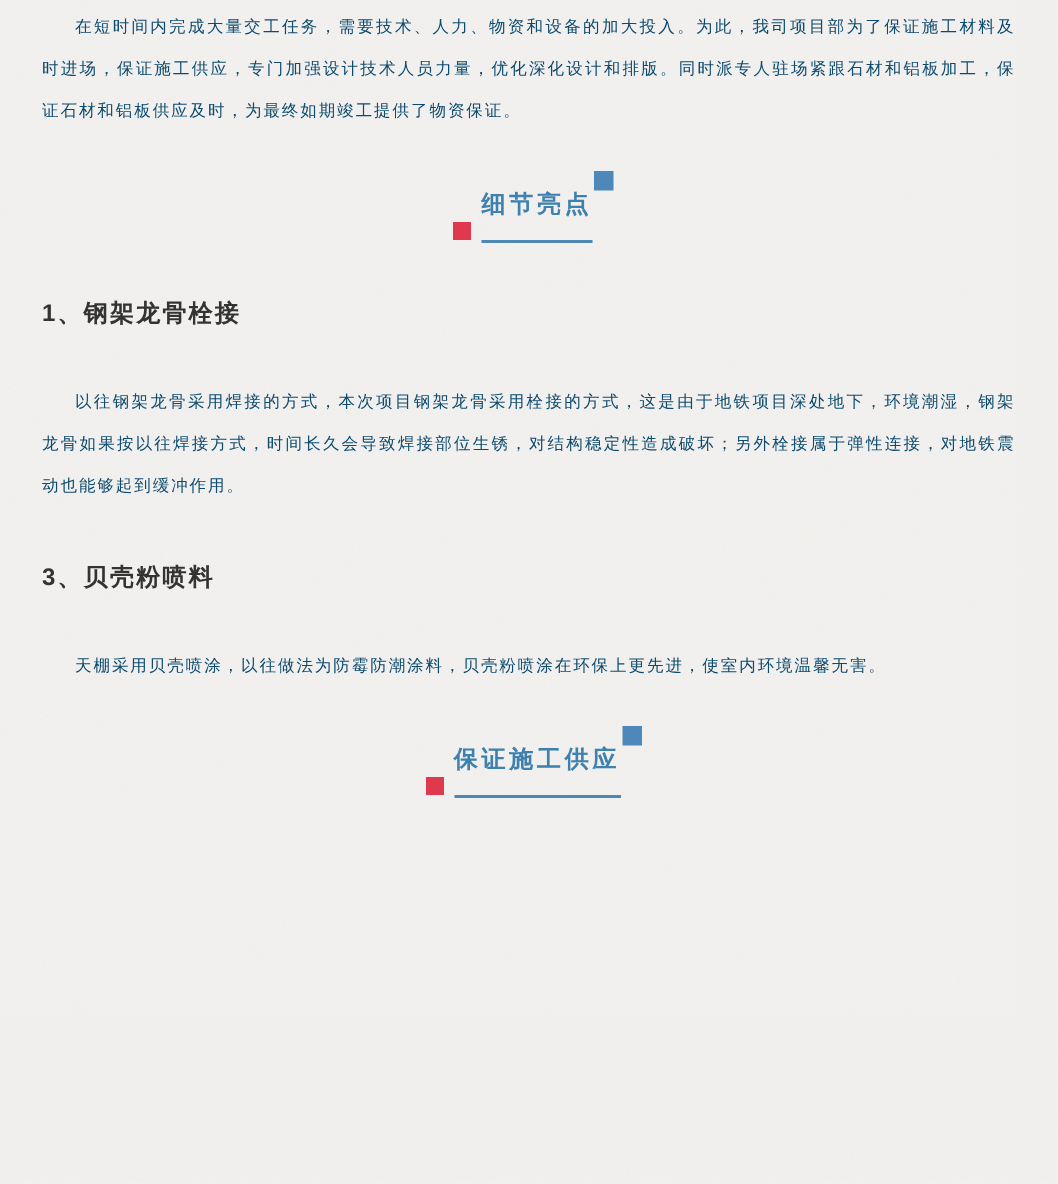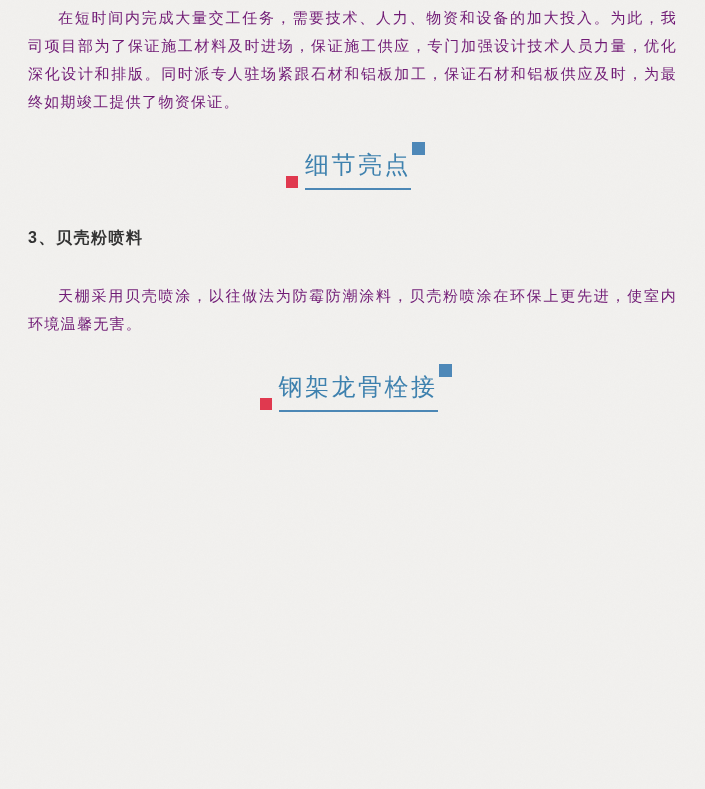--- a/index.html
+++ b/index.html
@@ -20,46 +20,46 @@
     pointer-events: none;
     opacity: .55;
   }
   .content {
     position: relative;
     padding: 0 28px;
     color: #3b3b3b;
   }
   .body-text {
     margin: 0;
-    font-size: 15px;
+    font-size: 11px;
     line-height: 28px;
     letter-spacing: 1.3px;
     text-align: justify;
     text-indent: 2em;
-    color: #701a75;
+    color: #0c4a6e;
   }
   .intro { padding-top: 4px; }
 
   
   .fancy-heading {
     margin-top: 36px;
     display: flex;
     flex-direction: column;
     align-items: center;
   }
   .fh-inner {
     position: relative;
     display: inline-block;
     padding: 0 8px 0 19px;
   }
   .fh-title {
     display: inline-block;
     color: #3e81ae;
-    font-weight: normal;
-    font-size: 24px;
+    font-weight: bold;
+    font-size: 16px;
     line-height: 26px;
     letter-spacing: 2.5px;
   }
   .fh-red {
     position: absolute;
     left: 0; bottom: 2px;
     width: 12px; height: 12px;
     background: #e0394f;
   }
   .fh-blue {
@@ -107,32 +107,36 @@
 
     <div class="fancy-heading">
       <div class="fh-inner">
         <span class="fh-red"></span>
         <span class="fh-blue"></span>
         <span class="fh-title">细节亮点</span>
         <div class="fh-line"></div>
       </div>
     </div>
 
+    <div class="highlight-section">
+      <h3 class="section-heading">1、钢架龙骨栓接</h3>
+      <p class="body-text section-body">以往钢架龙骨采用焊接的方式，本次项目钢架龙骨采用栓接的方式，这是由于地铁项目深处地下，环境潮湿，钢架龙骨如果按以往焊接方式，时间长久会导致焊接部位生锈，对结构稳定性造成破坏；另外栓接属于弹性连接，对地铁震动也能够起到缓冲作用。</p>
+    </div>
 
     <div class="highlight-section">
     </div>
 
     <div class="highlight-section">
       <h3 class="section-heading">3、贝壳粉喷料</h3>
       <p class="body-text section-body">天棚采用贝壳喷涂，以往做法为防霉防潮涂料，贝壳粉喷涂在环保上更先进，使室内环境温馨无害。</p>
     </div>
 
     <div class="fancy-heading footer-heading">
       <div class="fh-inner">
         <span class="fh-red"></span>
         <span class="fh-blue"></span>
-        <span class="fh-title">钢架龙骨栓接</span>
+        <span class="fh-title">保证施工供应</span>
         <div class="fh-line"></div>
       </div>
     </div>
 
   </div>
 </div>
 
 </body></html>

